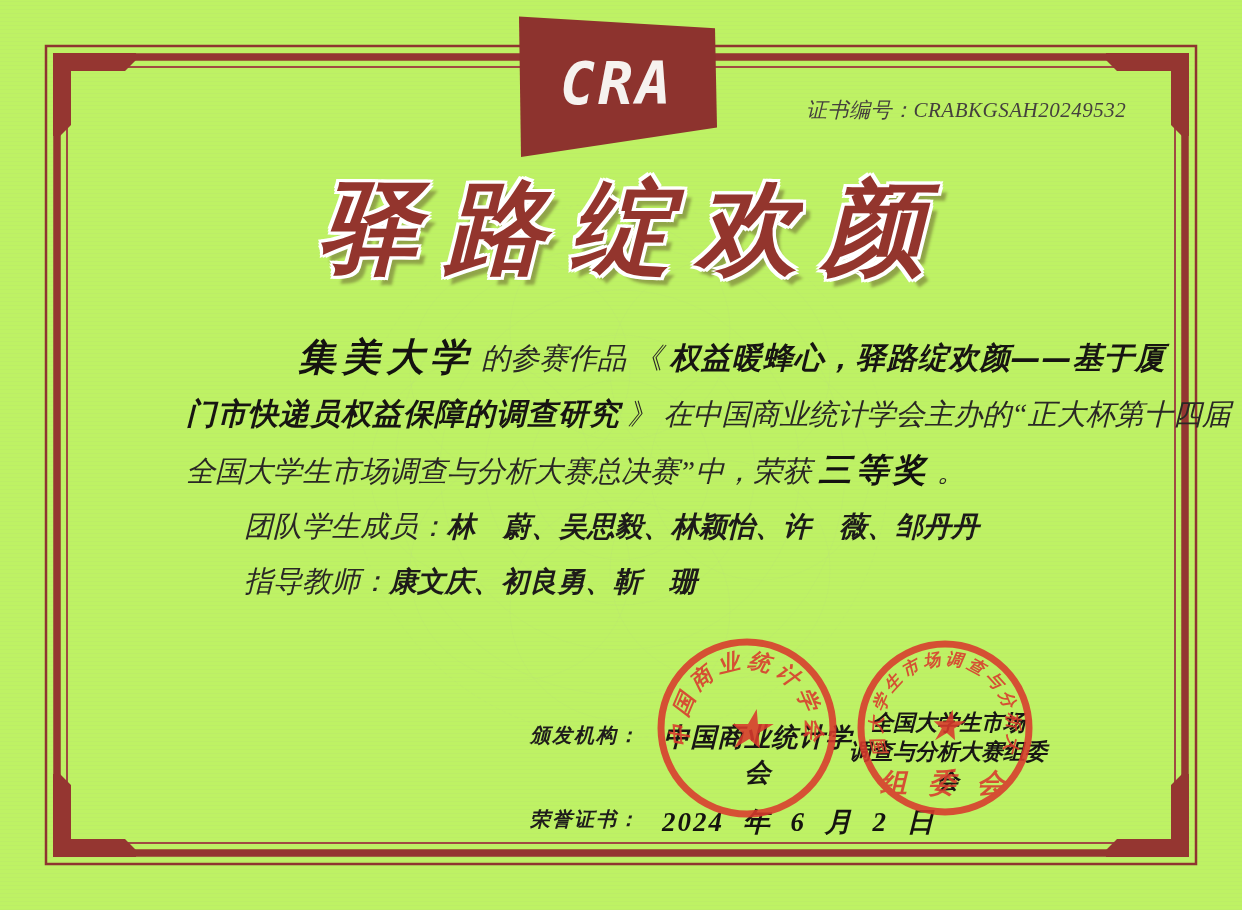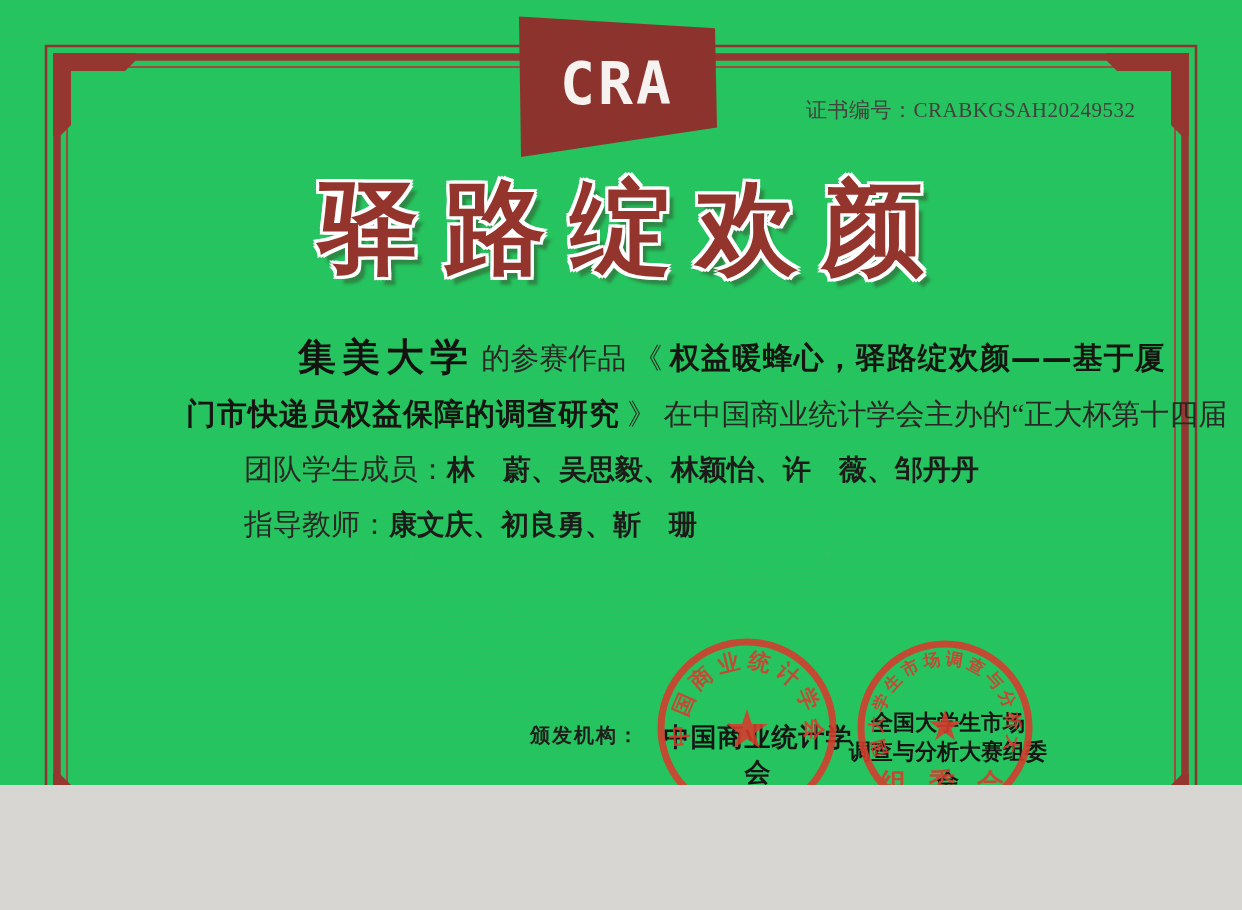--- a/index.html
+++ b/index.html
@@ -1,19 +1,19 @@
 <!DOCTYPE html>
 <html><head>
 <meta charset="utf-8">
 <style>
   html,body{margin:0;padding:0;background:#d8d6d3;}
   .page{
-    position:relative;width:1242px;height:785px;margin:0 auto;
-    background:#22c55e;overflow:hidden;
-    font-family:"Liberation Serif", serif;color:#24221f;
+    position:relative;width:1242px;height:910px;margin:0 auto;
+    background:#bef264;overflow:hidden;
+    font-family:"Liberation Serif", serif;color:#24221f;font-style:italic;
   }
   
   .texture{
     position:absolute;inset:0;pointer-events:none;
     background:repeating-linear-gradient(0deg, rgba(150,150,158,.055) 0 1px, transparent 1px 4px);
   }
   .frame-svg,.watermark-svg,.seals-svg{position:absolute;left:0;top:0;}
   .frame-svg{z-index:2;}
   .watermark-svg{z-index:1;opacity:.5;}
   .seals-svg{z-index:7;}
@@ -126,20 +126,23 @@
 
   <div class="title">驿路绽欢颜</div>
 
   <div class="body-text">
     <div class="body-line indent-first">
       <span class="school">集美大学</span><span> 的参赛作品 《 </span><span class="work-title">权益暖蜂心，驿路绽欢颜——基于厦</span>
     </div>
     <div class="body-line">
       <span class="work-title">门市快递员权益保障的调查研究</span><span> 》 在中国商业统计学会主办的“正大杯第十四届</span>
     </div>
+    <div class="body-line">
+      <span>全国大学生市场调查与分析大赛总决赛”中，荣获 </span><span class="award">三等奖</span><span> 。</span>
+    </div>
     <div class="body-line indent-roster">
       <span>团队学生成员：</span><span class="names">林　蔚、吴思毅、林颖怡、许　薇、邹丹丹</span>
     </div>
     <div class="body-line indent-roster">
       <span>指导教师：</span><span class="names">康文庆、初良勇、靳　珊</span>
     </div>
   </div>
 
   <div class="footer-label issuer-label">颁发机构：</div>
   <div class="issuer-1">中国商业统计学会</div>

